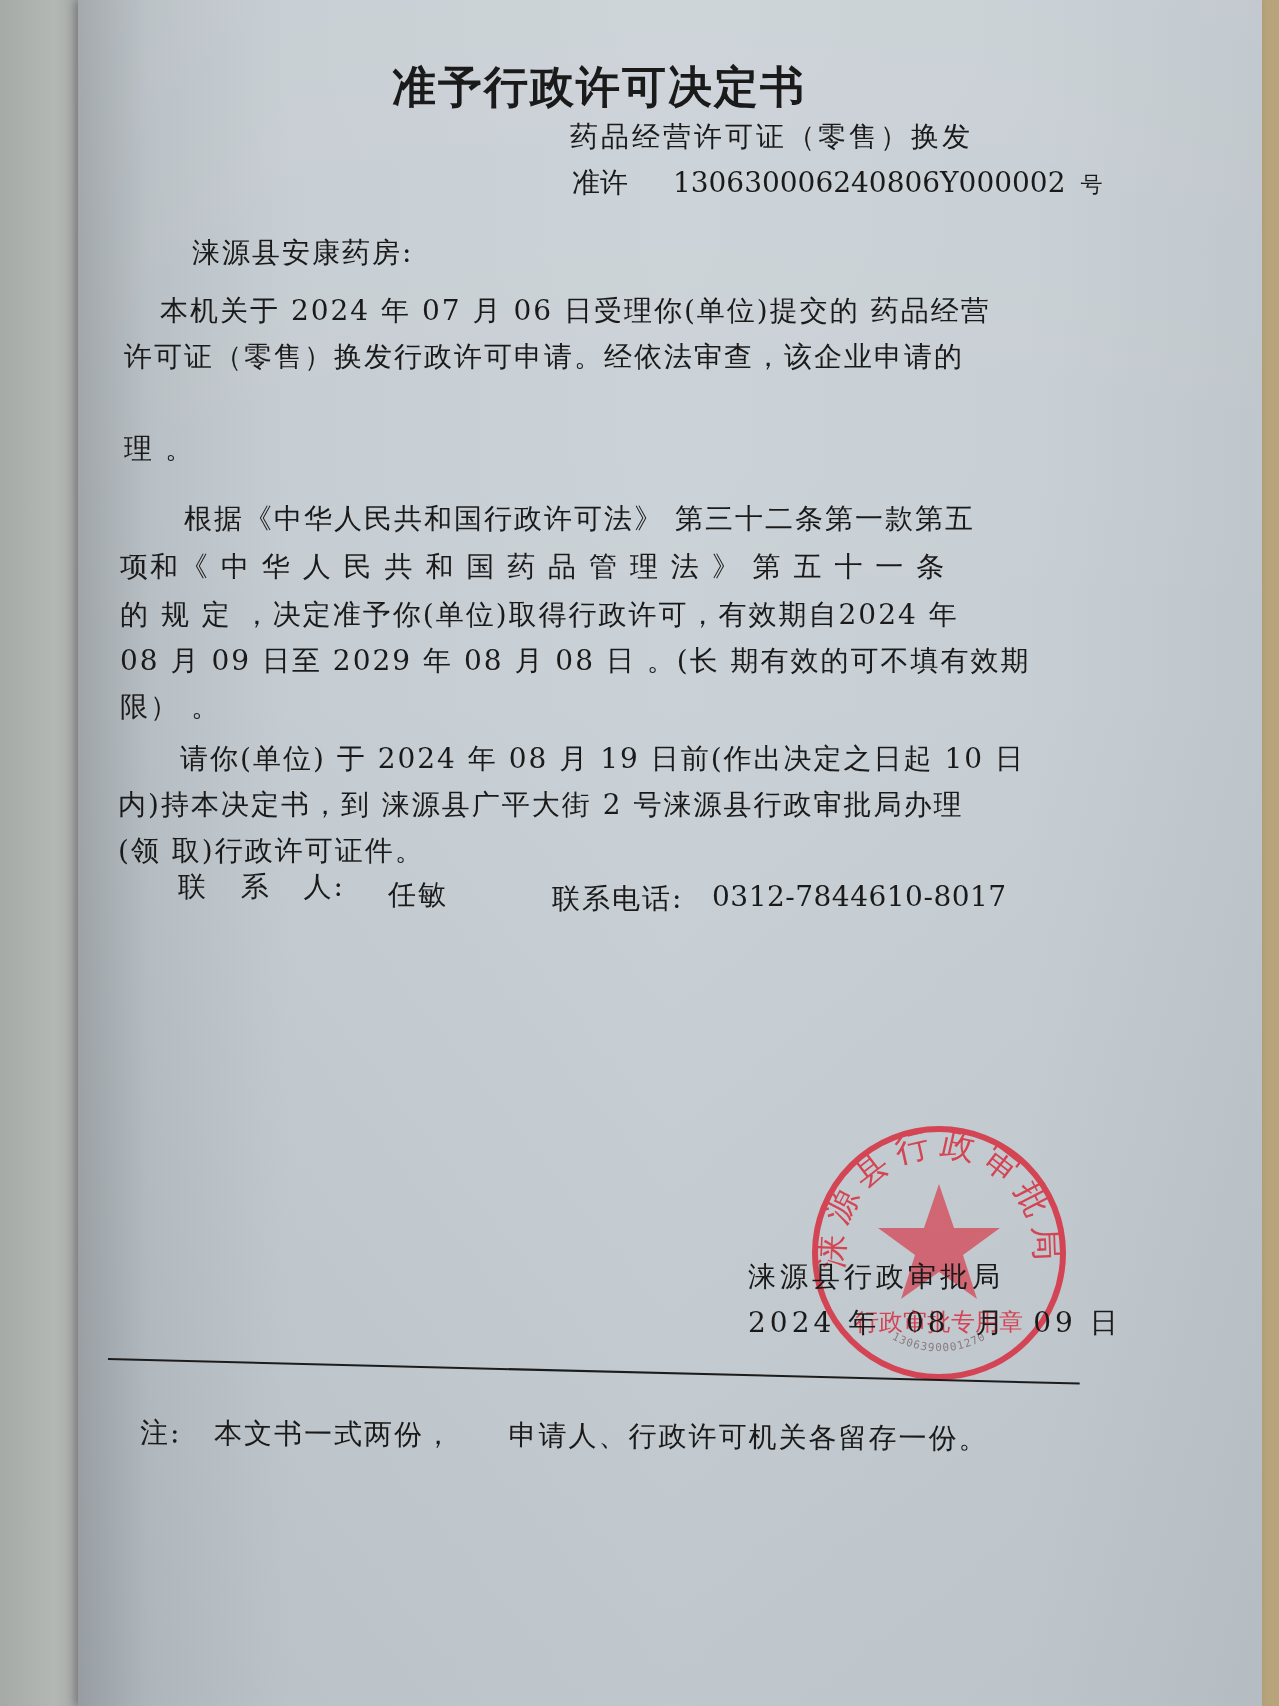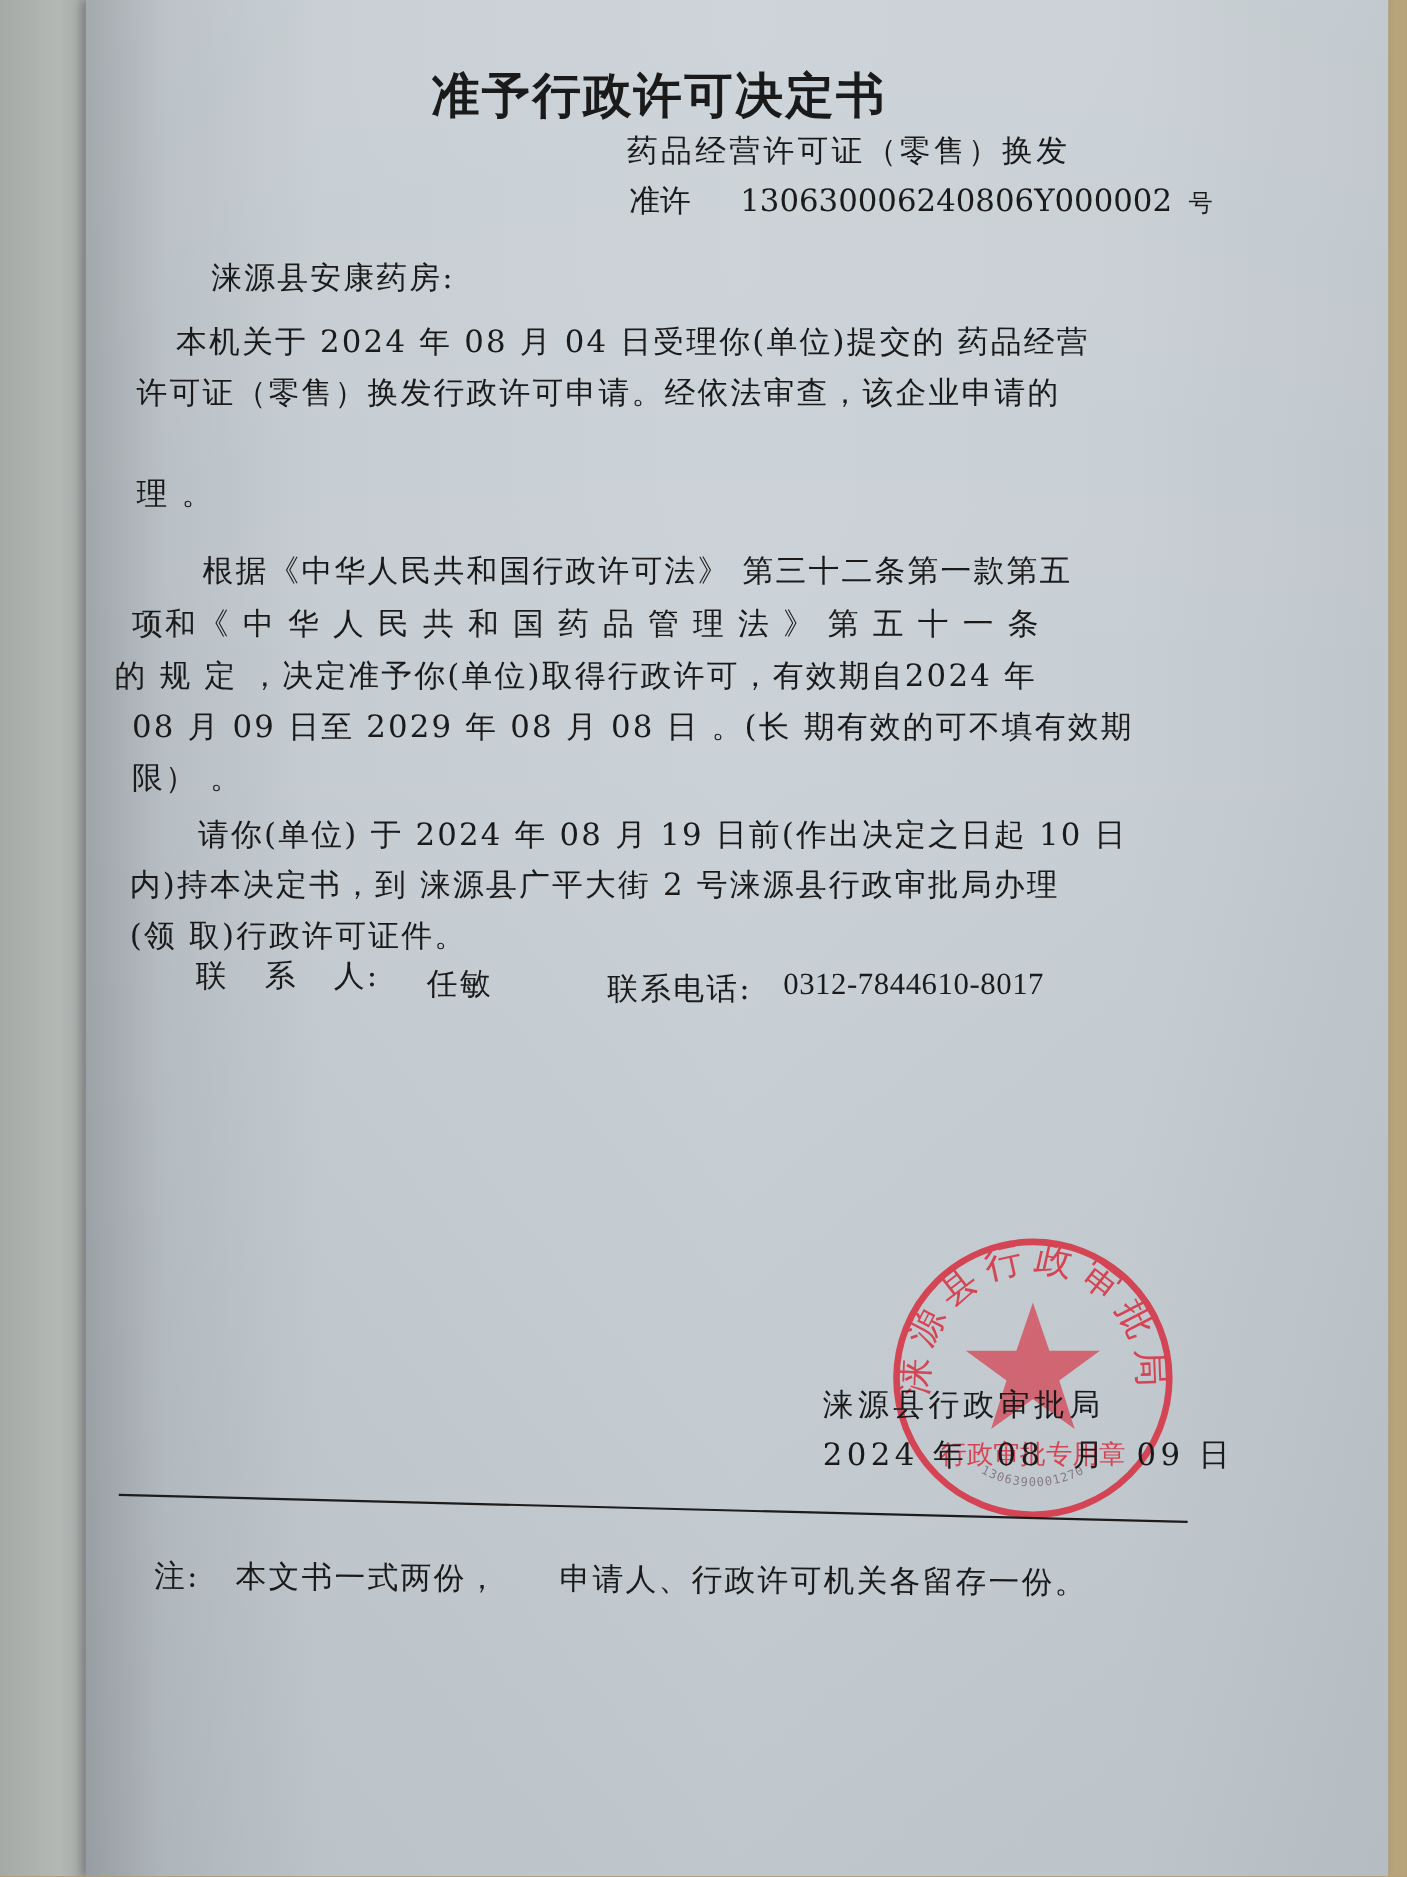--- a/index.html
+++ b/index.html
@@ -98,38 +98,38 @@
   <div class="txt subtitle">药品经营许可证（零售）换发</div>
   <div class="txt title">准予行政许可决定书</div>
   <div class="txt license-no">
     <span>准许</span>
     <span class="num" id="lic-num">130630006240806Y000002</span>
     <span class="hao">号</span>
   </div>
 
   <div class="txt body-line" style="left:192px; top:234px;">涞源县安康药房:</div>
 
-  <div class="txt body-line" style="left:160px; top:292px;">本机关于 2024 年 08 月 04 日受理你(单位)提交的  药品经营</div>
+  <div class="txt body-line" style="left:160px; top:292px;">本机关于 2024 年 07 月 06 日受理你(单位)提交的  药品经营</div>
   <div class="txt body-line" style="left:124px; top:338px;">许可证（零售）换发行政许可申请。经依法审查，该企业申请的</div>
   <div class="txt body-line" style="left:124px; top:430px;">理 。</div>
 
   <div class="txt body-line" style="left:120px; top:548px;">项和《 中 华 人 民 共 和 国 药 品 管 理 法 》 第 五 十 一 条</div>
   <div class="txt body-line" style="left:184px; top:500px;">根据《中华人民共和国行政许可法》 第三十二条第一款第五</div>
-  <div class="txt body-line" style="left:104px; top:596px;">的 规 定 ，决定准予你(单位)取得行政许可，有效期自2024 年</div>
+  <div class="txt body-line" style="left:120px; top:596px;">的 规 定 ，决定准予你(单位)取得行政许可，有效期自2024 年</div>
   <div class="txt body-line" style="left:120px; top:642px;">08 月 09 日至  2029  年 08 月 08  日 。(长 期有效的可不填有效期</div>
   <div class="txt body-line" style="left:120px; top:688px;">限） 。</div>
 
   <div class="txt body-line" style="left:180px; top:740px;">请你(单位)  于 2024 年  08 月 19 日前(作出决定之日起 10 日</div>
   <div class="txt body-line" style="left:118px; top:786px;">内)持本决定书，到  涞源县广平大街 2 号涞源县行政审批局办理</div>
   <div class="txt body-line" style="left:118px; top:832px;">(领 取)行政许可证件。</div>
 
   <div class="txt body-line" style="left:178px; top:868px; white-space:pre;">联   系   人:</div>
   <div class="txt body-line" style="left:388px; top:876px;">任敏</div>
   <div class="txt body-line" style="left:552px; top:880px;">联系电话:</div>
-  <div class="txt body-line" style="left:712px; top:880px; letter-spacing:0.5px;font-family:Liberation Serif, serif;">0312-7844610-8017</div>
+  <div class="txt body-line" style="left:712px; top:880px; letter-spacing:0.5px;">0312-7844610-8017</div>
 
   <svg class="stamp" viewBox="0 0 262 262">
     <defs>
       <path id="rimArc" d="M 44 170 A 96 96 0 1 1 218 170"></path>
       <path id="serialArc" d="M 62 200 A 96 96 0 0 0 200 200"></path>
     </defs>
     <circle cx="131" cy="131" r="124" fill="none" stroke="#d8283a" stroke-width="6"></circle>
     <polygon points="131,62 146,106 192,106 155,133 169,177 131,150 93,177 107,133 70,106 116,106" fill="#d8283a" opacity="0.75"></polygon>
     <text font-size="34" fill="#d8283a" font-family="DejaVu Sans, sans-serif" letter-spacing="8">
       <textPath href="#rimArc" startOffset="50%" text-anchor="middle" id="seal-rim">涞源县行政审批局</textPath>

